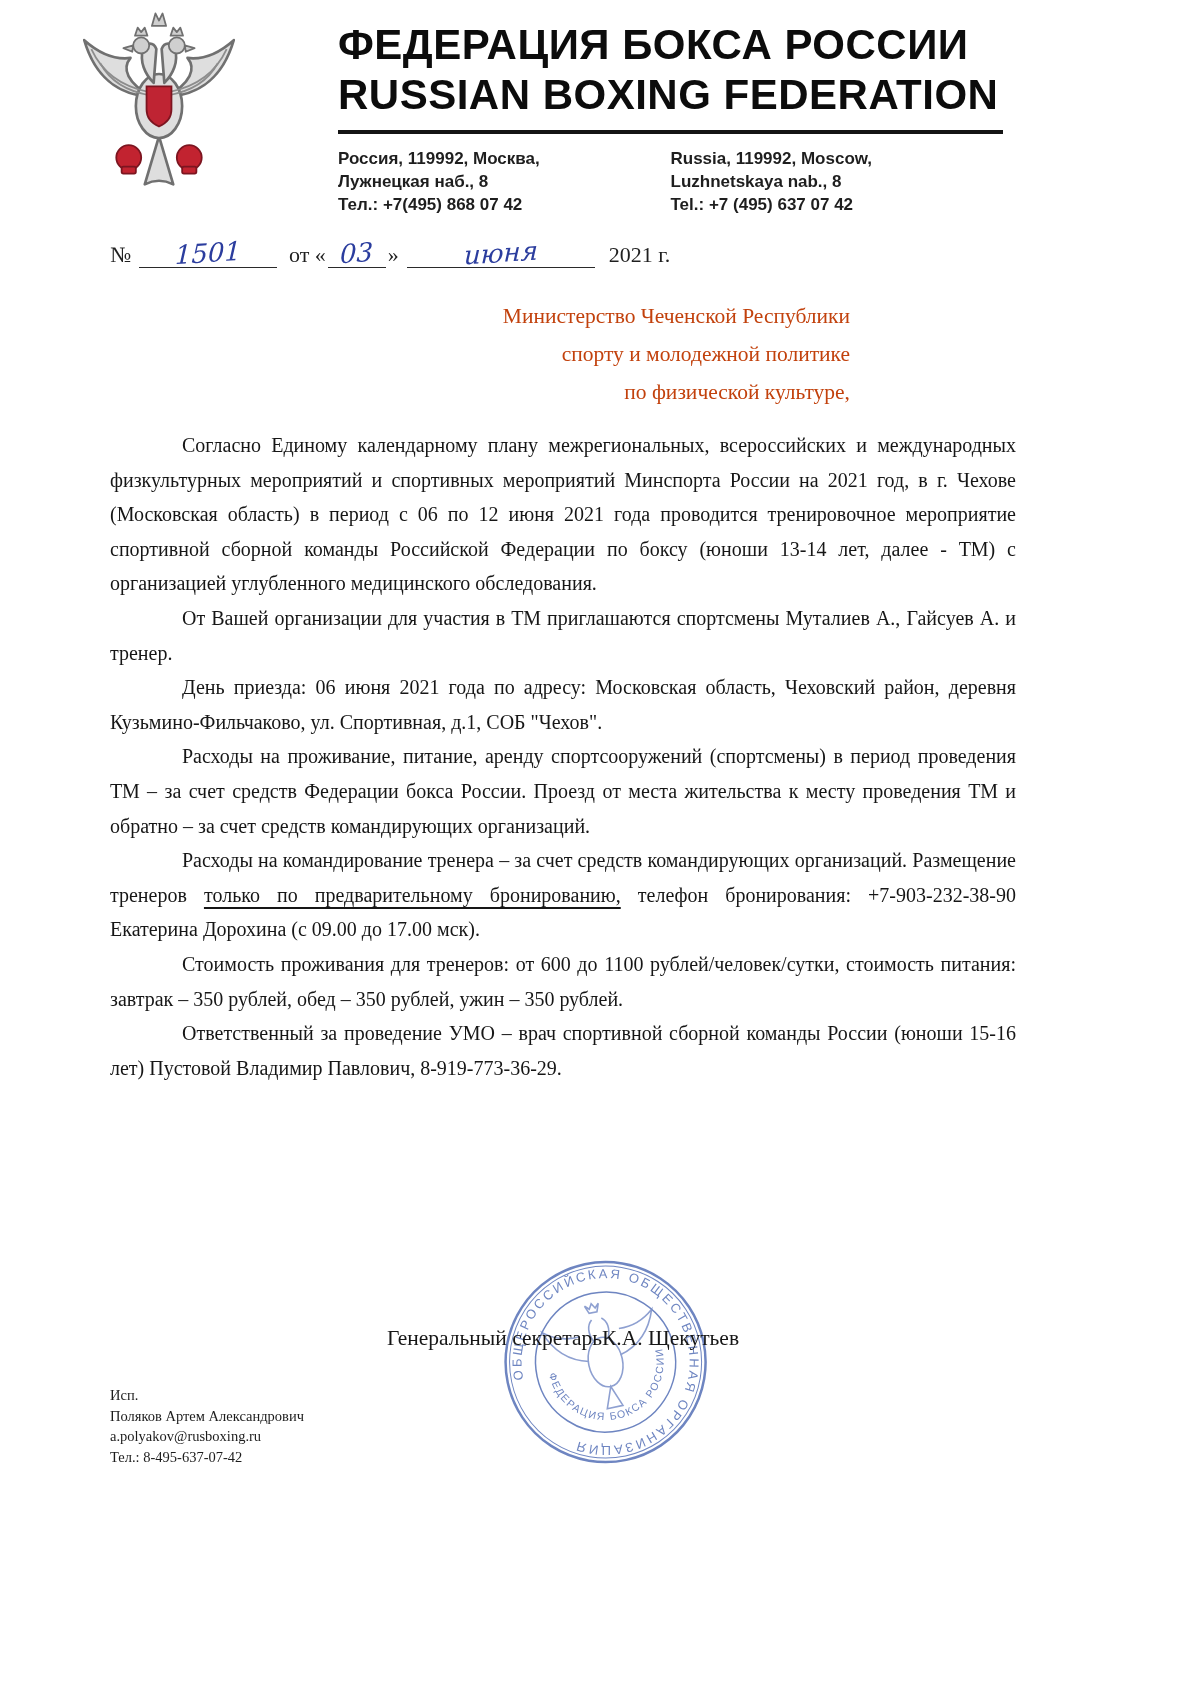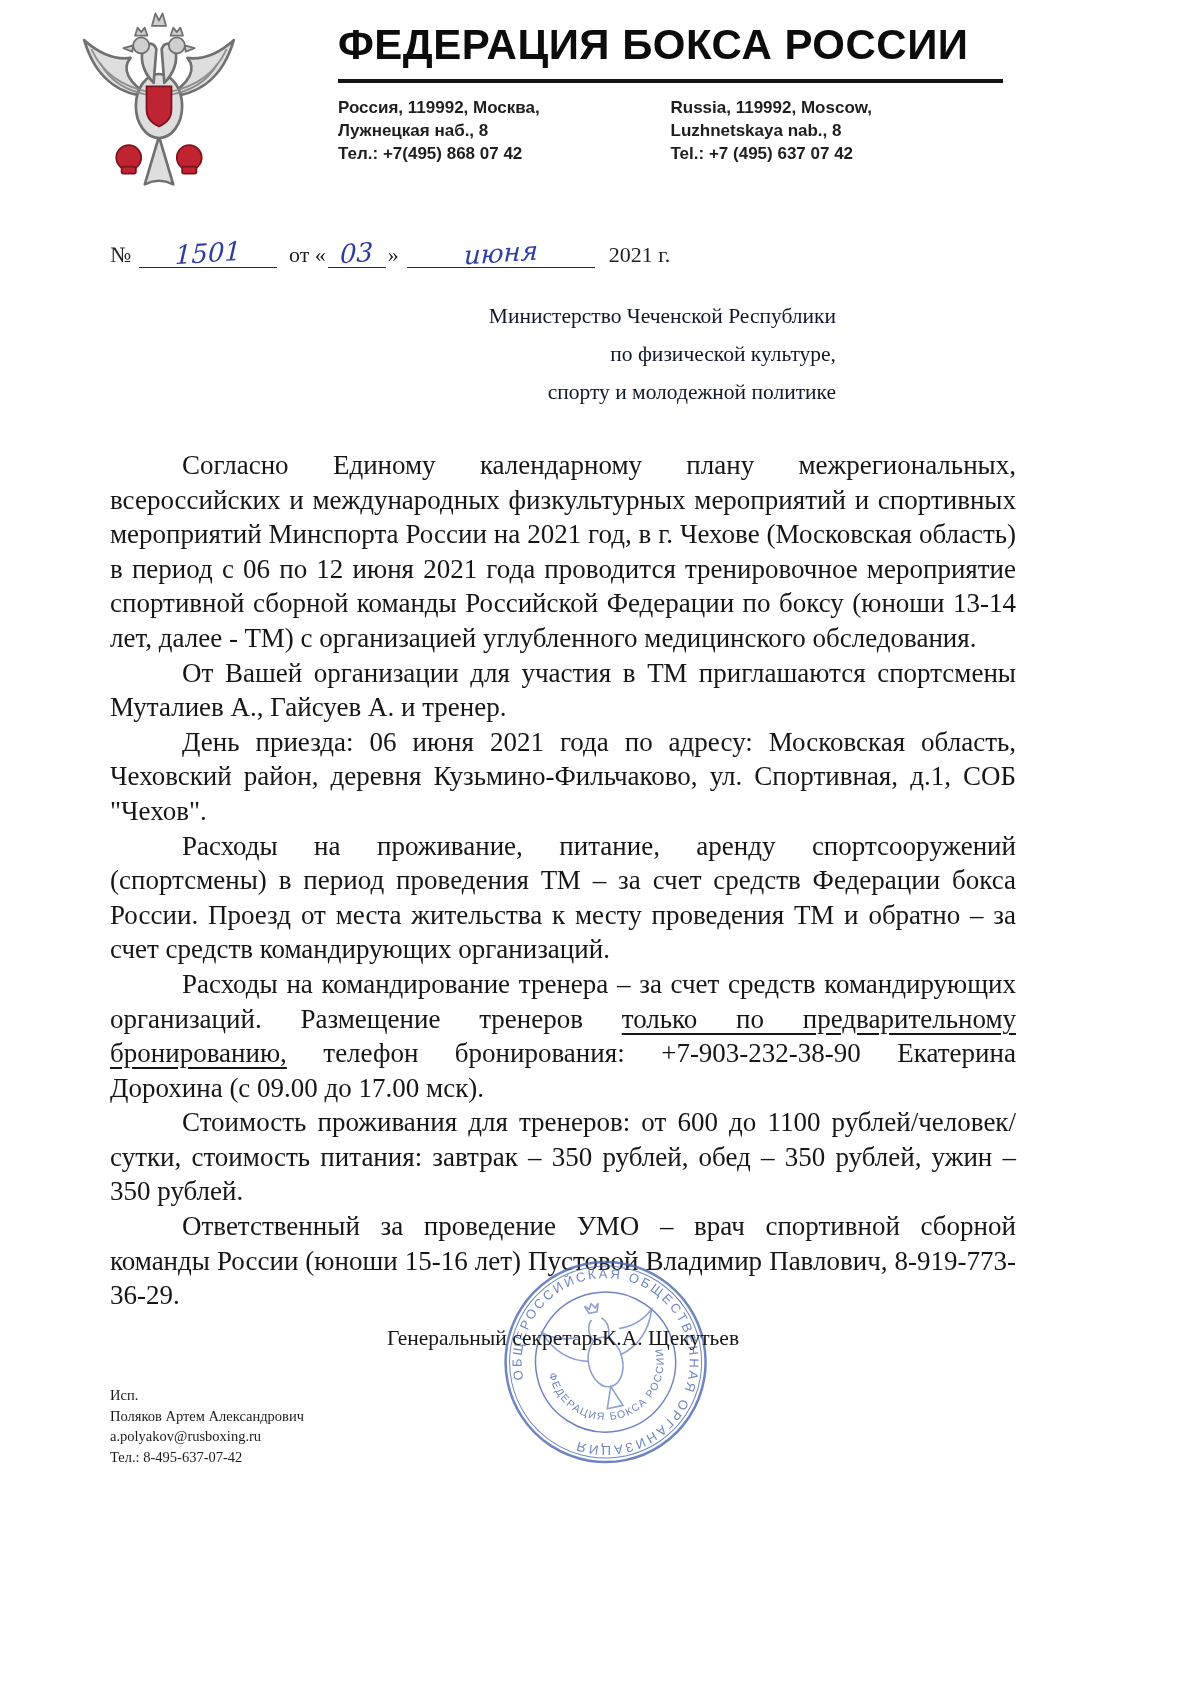--- a/index.html
+++ b/index.html
@@ -57,35 +57,35 @@
     color: #2b3d9e;
     font-size: 26px;
     display: inline-block;
     transform: rotate(-4deg) skewX(-6deg);
     font-family: "DejaVu Serif", serif;
   }
 
   
   .addressee {
     position: absolute;
-    right: 200px;
+    right: 186px;
     top: 297px;
     text-align: right;
     font-size: 21.5px;
     line-height: 38px;
-    color: #0f172a;
+    color: #c2410c;
   }
 
   
   .body-text {
     position: absolute;
     left: 110px;
-    top: 448px;
+    top: 428px;
     width: 906px;
-    font-size: 27px;
+    font-size: 20px;
     line-height: 34.6px;
     text-align: justify;
     color: #161616;
   }
   .body-text p { text-indent: 72px; margin: 0; }
   .u {
     text-decoration: underline;
     text-decoration-thickness: 1.5px;
     text-underline-offset: 5px;
   }
@@ -167,20 +167,21 @@
         <circle cx="66" cy="168" r="14"></circle>
         <circle cx="134" cy="168" r="14"></circle>
         <rect x="58" y="178" width="16" height="8" rx="2"></rect>
         <rect x="126" y="178" width="16" height="8" rx="2"></rect>
       </g>
     </svg>
   </div>
 
   <div class="head-right">
     <div class="org-ru">ФЕДЕРАЦИЯ БОКСА РОССИИ</div>
+    <div class="org-en">RUSSIAN BOXING FEDERATION</div>
     <hr class="head-rule">
     <div class="addr-row">
       <div class="addr-col">
         <div>Россия, 119992, Москва,</div>
         <div>Лужнецкая наб., 8</div>
         <div>Тел.: +7(495) 868 07 42</div>
       </div>
       <div class="addr-col">
         <div>Russia, 119992, Moscow,</div>
         <div>Luzhnetskaya nab., 8</div>
@@ -188,22 +189,22 @@
       </div>
     </div>
   </div>
 
   <div class="ref-line">
     <span>№</span><span class="blank w1"><span class="hw">1501</span></span><span>от «</span><span class="blank w2"><span class="hw">03</span></span><span>»</span><span class="blank w3"><span class="hw">июня</span></span><span>2021 г.</span>
   </div>
 
   <div class="addressee">
     <div>Министерство Чеченской Республики</div>
+    <div>спорту и молодежной политике</div>
     <div>по физической культуре,</div>
-    <div>спорту и молодежной политике</div>
   </div>
 
   <div class="body-text">
     <p>Согласно Единому календарному плану межрегиональных, всероссийских и международных физкультурных мероприятий и спортивных мероприятий Минспорта России на 2021 год, в г. Чехове (Московская область) в период с 06 по 12 июня 2021 года проводится тренировочное мероприятие спортивной сборной команды Российской Федерации по боксу (юноши 13-14 лет, далее - ТМ) с организацией углубленного медицинского обследования.</p>
     <p>От Вашей организации для участия в ТМ приглашаются спортсмены Муталиев А., Гайсуев А. и тренер.</p>
     <p>День приезда: 06 июня 2021 года по адресу: Московская область, Чеховский район, деревня Кузьмино-Фильчаково, ул. Спортивная, д.1, СОБ "Чехов".</p>
     <p>Расходы на проживание, питание, аренду спортсооружений (спортсмены) в период проведения ТМ – за счет средств Федерации бокса России. Проезд от места жительства к месту проведения ТМ и обратно – за счет средств командирующих организаций.</p>
     <p><span>Расходы на командирование тренера – за счет средств командирующих организаций. Размещение тренеров </span><span class="u">только по предварительному бронированию,</span><span> телефон бронирования: +7-903-232-38-90 Екатерина Дорохина (с 09.00 до 17.00 мск).</span></p>
     <p>Стоимость проживания для тренеров: от 600 до 1100 рублей/человек/сутки, стоимость питания: завтрак – 350 рублей, обед – 350 рублей, ужин – 350 рублей.</p>
     <p>Ответственный за проведение УМО – врач спортивной сборной команды России (юноши 15-16 лет) Пустовой Владимир Павлович, 8-919-773-36-29.</p>

